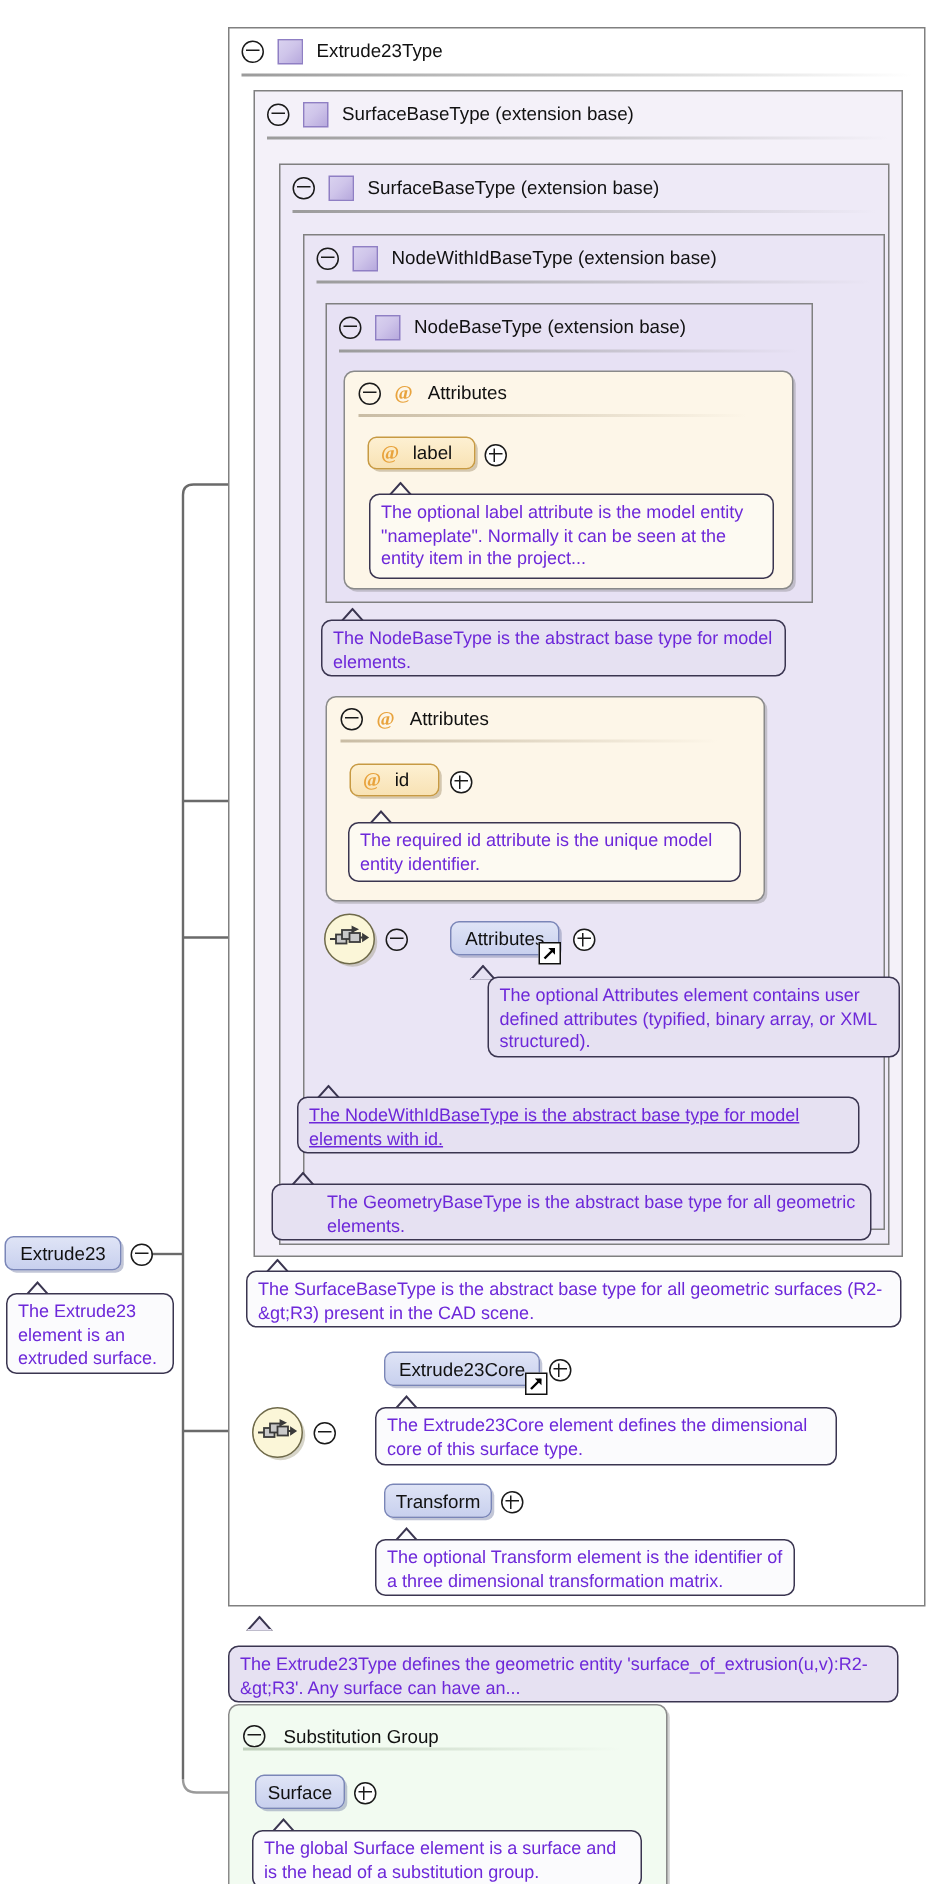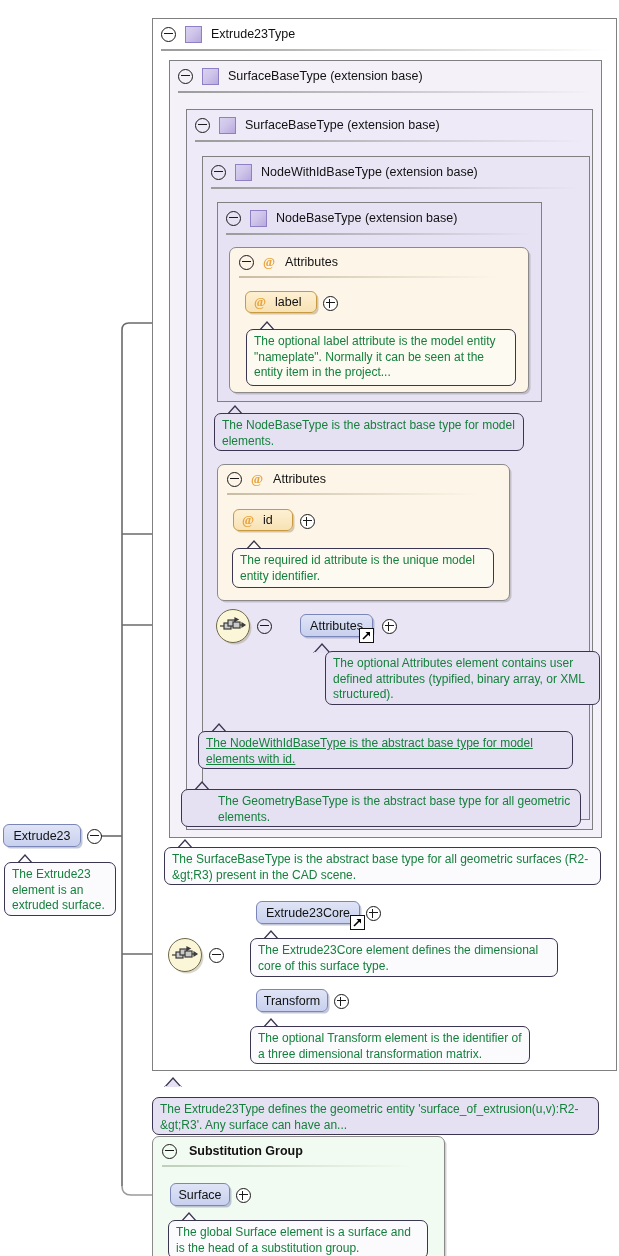--- a/index.html
+++ b/index.html
@@ -56,37 +56,37 @@
           background:linear-gradient(to bottom,#dfe4f6,#c8d0ee);
           display:flex;align-items:center;justify-content:center;padding:0 10px;box-sizing:border-box;
           box-shadow:2px 2px 0 -0.5px rgba(110,120,160,.42);font-size:12.5px;color:#111;}
 
   
   .extref{position:absolute;width:15px;height:15px;background:#fff;border:1.4px solid #111;box-sizing:border-box;}
   .extref svg{position:absolute;left:1px;top:1px;}
 
   
   .doc{position:absolute;box-sizing:border-box;border:1.3px solid #3a3550;border-radius:7px;
-       padding:4px 7px 5px 7px;font-size:12px;line-height:15.5px;color:#15803d;}
+       padding:4px 7px 5px 7px;font-size:12px;line-height:15.5px;color:#6d28d9;}
   .doc.cream{background:#fdfaf2;}
   .doc.lilac{background:#e6e1f2;}
   .doc.white{background:#fbfbfd;}
   
   .notch{position:absolute;width:22px;height:9px;overflow:visible;}
   .notch svg{display:block;}
 
   
   .seqnode{position:absolute;width:32px;height:32px;border-radius:50%;
            border:1.4px solid #6f6a4a;background:#fbf6d8;
            box-shadow:2px 2px 0 -0.5px rgba(140,135,100,.35);}
 
   
   .subbox{position:absolute;border:1.4px solid #8a8a8a;border-radius:7px;background:#f2fbf1;
           box-sizing:border-box;box-shadow:2px 2px 0 -0.5px rgba(120,120,120,.35);}
-  .subbox-hdr{position:relative;height:28px;display:flex;align-items:center;padding-left:9px;font-weight:bold;}
+  .subbox-hdr{position:relative;height:28px;display:flex;align-items:flex-end;padding-left:9px;}
   .subbox-rule{position:absolute;left:9px;right:30px;top:28px;height:1.5px;
                background:linear-gradient(to right,#bfcfbb,rgba(191,207,187,0));}
   .subbox-title{margin-left:12px;font-size:12.5px;color:#111;}
 
   
   .wires{position:absolute;left:0;top:0;width:619px;height:1256px;pointer-events:none;}
 </style>
 </head>
 <body>
 

